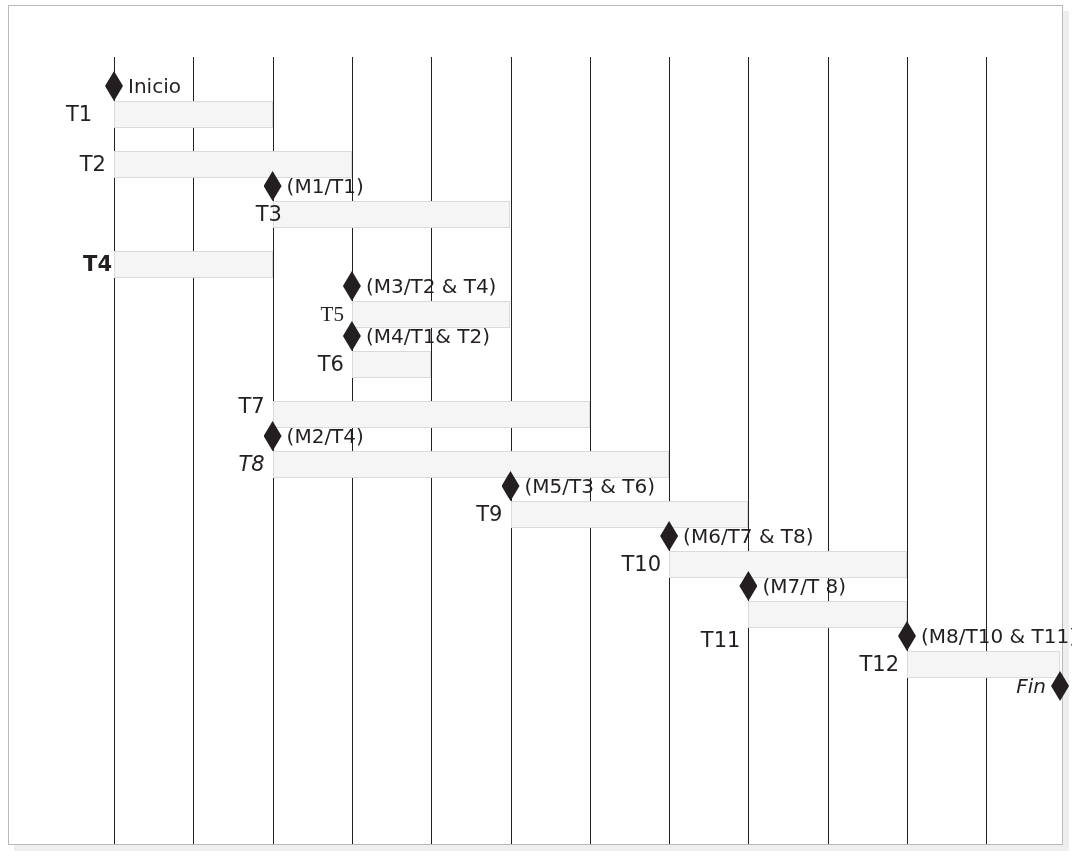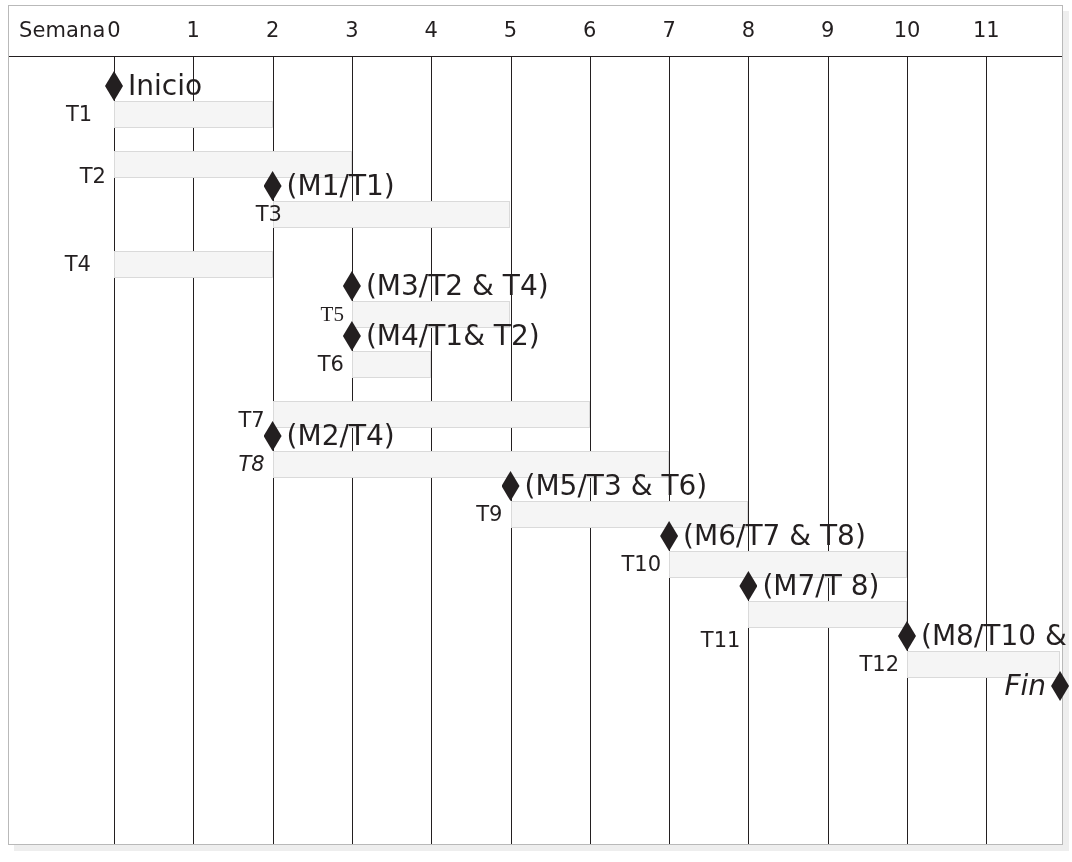--- a/index.html
+++ b/index.html
@@ -115,88 +115,71 @@
     top: -15px;
     width: 18px;
     height: 30px;
     background: #231f20;
     clip-path: polygon(50% 0%, 100% 50%, 50% 100%, 0% 50%);
   }
   .milestone-label {
     position: absolute;
     left: 14px;
     top: -14px;
-    font-size: 28px;
+    font-size: 20px;
     color: #231f20;
     white-space: nowrap;
     line-height: 28px;
   }
   .milestone-label.left-side {
     left: auto;
     right: 14px;
     font-style: italic;
   }
 </style>
 </head>
 <body>
 
 <div id="gantt-root">
 
   <div class="outer-shadow"></div>
 
   <div class="chart-frame">
 
-    <div class="header-band">
-      <div class="semana-label">Semana</div>
-      <div id="week-ticks">
-          <div class="week-tick" style="left: 105px;">0</div>
-          <div class="week-tick" style="left: 184.3px;">1</div>
-          <div class="week-tick" style="left: 263.6px;">2</div>
-          <div class="week-tick" style="left: 342.9px;">3</div>
-          <div class="week-tick" style="left: 422.2px;">4</div>
-          <div class="week-tick" style="left: 501.5px;">5</div>
-          <div class="week-tick" style="left: 580.8px;">6</div>
-          <div class="week-tick" style="left: 660.1px;">7</div>
-          <div class="week-tick" style="left: 739.4px;">8</div>
-          <div class="week-tick" style="left: 818.7px;">9</div>
-          <div class="week-tick" style="left: 898px;">10</div>
-          <div class="week-tick" style="left: 977.3px;">11</div>
-        </div>
-    </div>
 
     <div class="plot">
       <div id="gridlines">
           <div class="gridline" style="left: 105px;"></div>
           <div class="gridline" style="left: 184.3px;"></div>
           <div class="gridline" style="left: 263.6px;"></div>
           <div class="gridline" style="left: 342.9px;"></div>
           <div class="gridline" style="left: 422.2px;"></div>
           <div class="gridline" style="left: 501.5px;"></div>
           <div class="gridline" style="left: 580.8px;"></div>
           <div class="gridline" style="left: 660.1px;"></div>
           <div class="gridline" style="left: 739.4px;"></div>
           <div class="gridline" style="left: 818.7px;"></div>
           <div class="gridline" style="left: 898px;"></div>
           <div class="gridline" style="left: 977.3px;"></div>
         </div>
       <div id="bars">
           <div class="bar" style="left: 105px; width: 158.6px; top: 44px;"></div>
           <div class="bar-label" style="right: auto; left: 43px; width: 54px; top: 46px; text-align: center;">T1</div>
           <div class="bar" style="left: 105px; width: 237.9px; top: 94px;"></div>
-          <div class="bar-label" style="right: auto; left: 43px; width: 54px; top: 96px; margin-top: 12px;">T2</div>
+          <div class="bar-label" style="right: auto; left: 43px; width: 54px; top: 96px;">T2</div>
           <div class="bar" style="left: 263.6px; width: 237.9px; top: 144px;"></div>
           <div class="bar-label" style="right: auto; left: 219px; width: 54px; top: 146px;">T3</div>
           <div class="bar" style="left: 105px; width: 158.6px; top: 194px;"></div>
-          <div class="bar-label" style="right: auto; left: 28px; width: 54px; top: 196px;">T4</div>
+          <div class="bar-label" style="right: auto; left: 49px; width: 54px; top: 196px; font-weight: bold;">T4</div>
           <div class="bar" style="left: 342.9px; width: 158.6px; top: 244px;"></div>
           <div class="bar-label" style="right: auto; left: 280.9px; width: 54px; top: 246px; font-family: Liberation Serif, serif;">T5</div>
           <div class="bar" style="left: 342.9px; width: 79.3px; top: 294px;"></div>
           <div class="bar-label" style="right: auto; left: 280.9px; width: 54px; top: 296px;">T6</div>
           <div class="bar" style="left: 263.6px; width: 317.2px; top: 344px;"></div>
-          <div class="bar-label" style="right: auto; left: 201.6px; width: 54px; top: 352px; text-align: right;">T7</div>
+          <div class="bar-label" style="right: auto; left: 201.6px; width: 54px; top: 338px; text-align: right;">T7</div>
           <div class="bar" style="left: 263.6px; width: 396.5px; top: 394px;"></div>
           <div class="bar-label" style="right: auto; left: 201.6px; width: 54px; top: 396px; font-style: italic;">T8</div>
           <div class="bar" style="left: 501.5px; width: 237.9px; top: 444px;"></div>
           <div class="bar-label" style="right: auto; left: 439.5px; width: 54px; top: 446px;">T9</div>
           <div class="bar" style="left: 660.1px; width: 237.9px; top: 494px;"></div>
           <div class="bar-label" style="right: auto; left: 598.1px; width: 54px; top: 496px;">T10</div>
           <div class="bar" style="left: 739.4px; width: 158.6px; top: 544px;"></div>
           <div class="bar-label" style="right: auto; left: 677.4px; width: 54px; top: 572px;">T11</div>
           <div class="bar" style="left: 898px; width: 153.049px; top: 594px;"></div>
           <div class="bar-label" style="right: auto; left: 836px; width: 54px; top: 596px;">T12</div>

